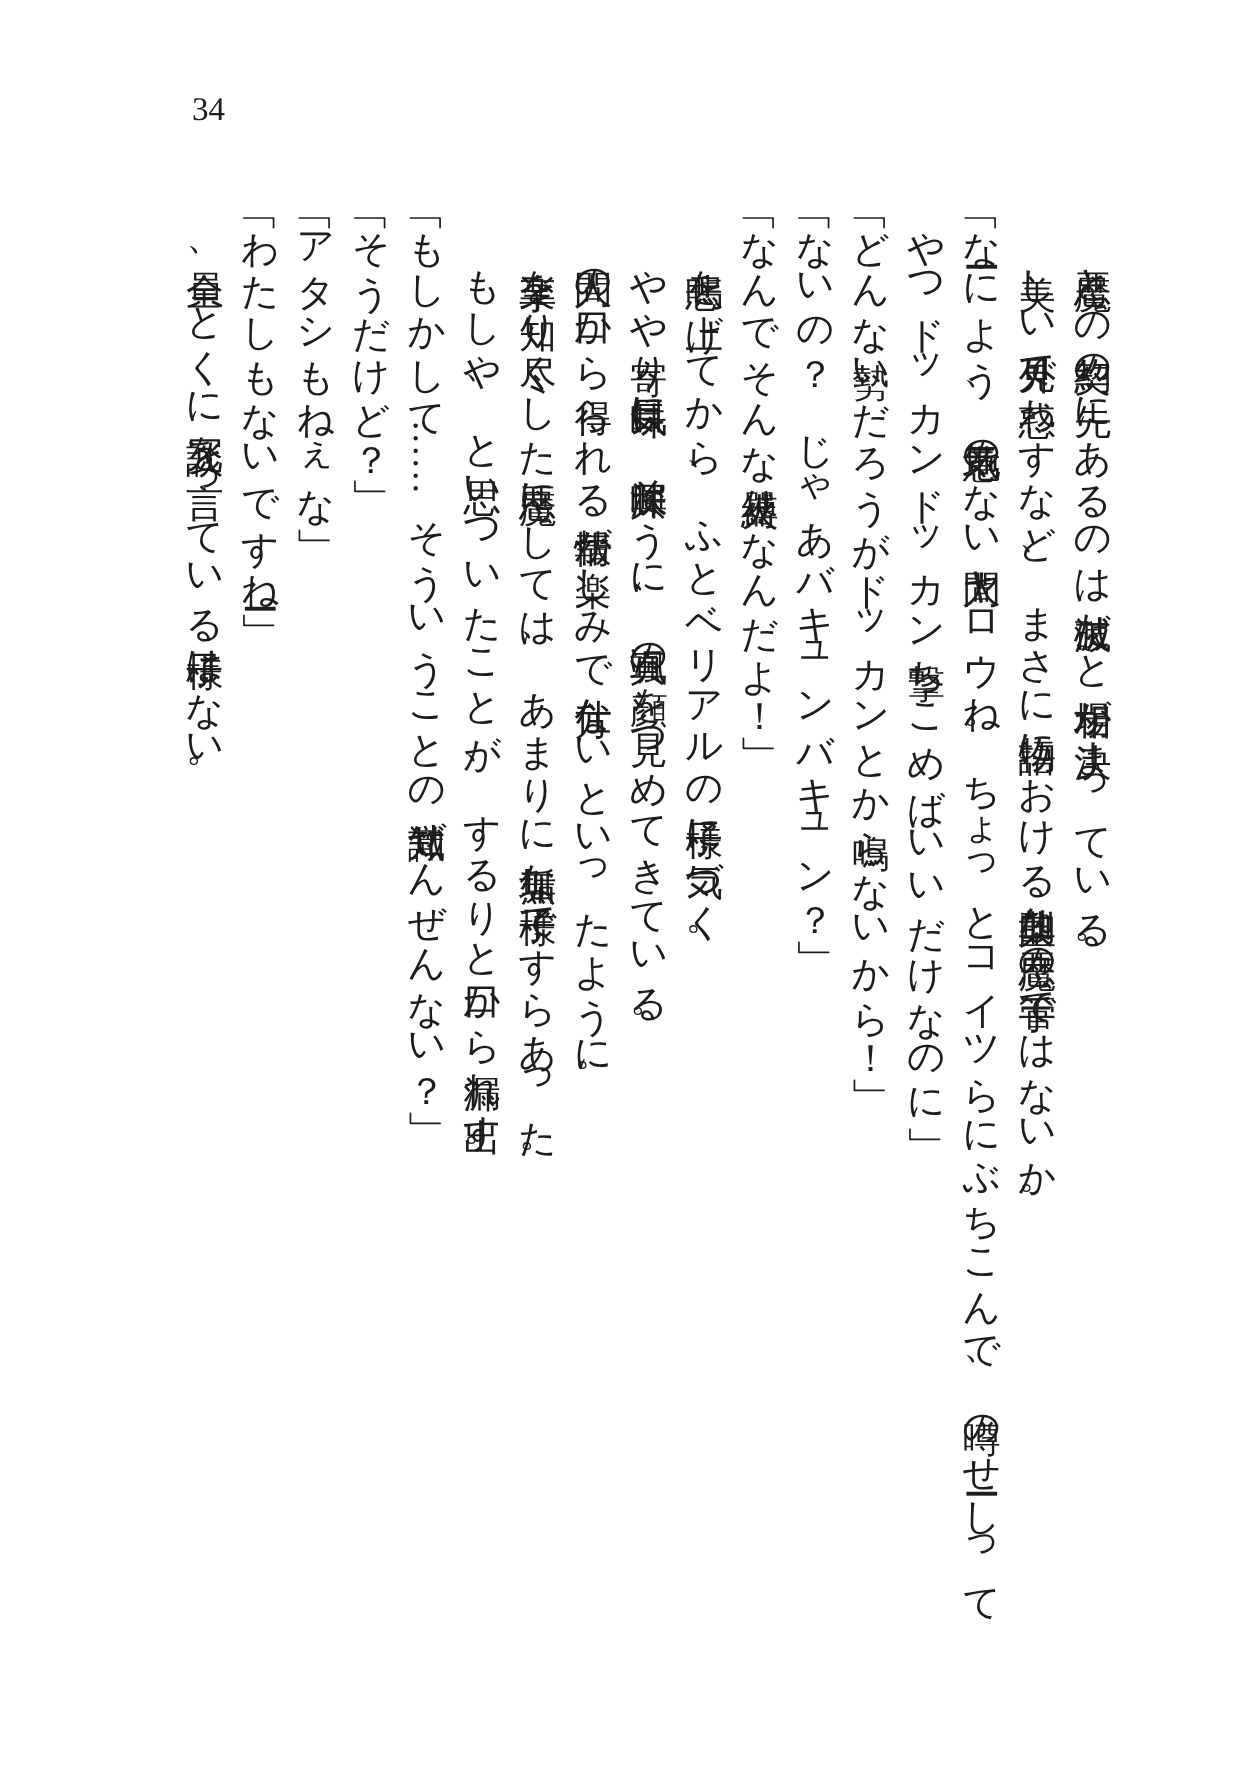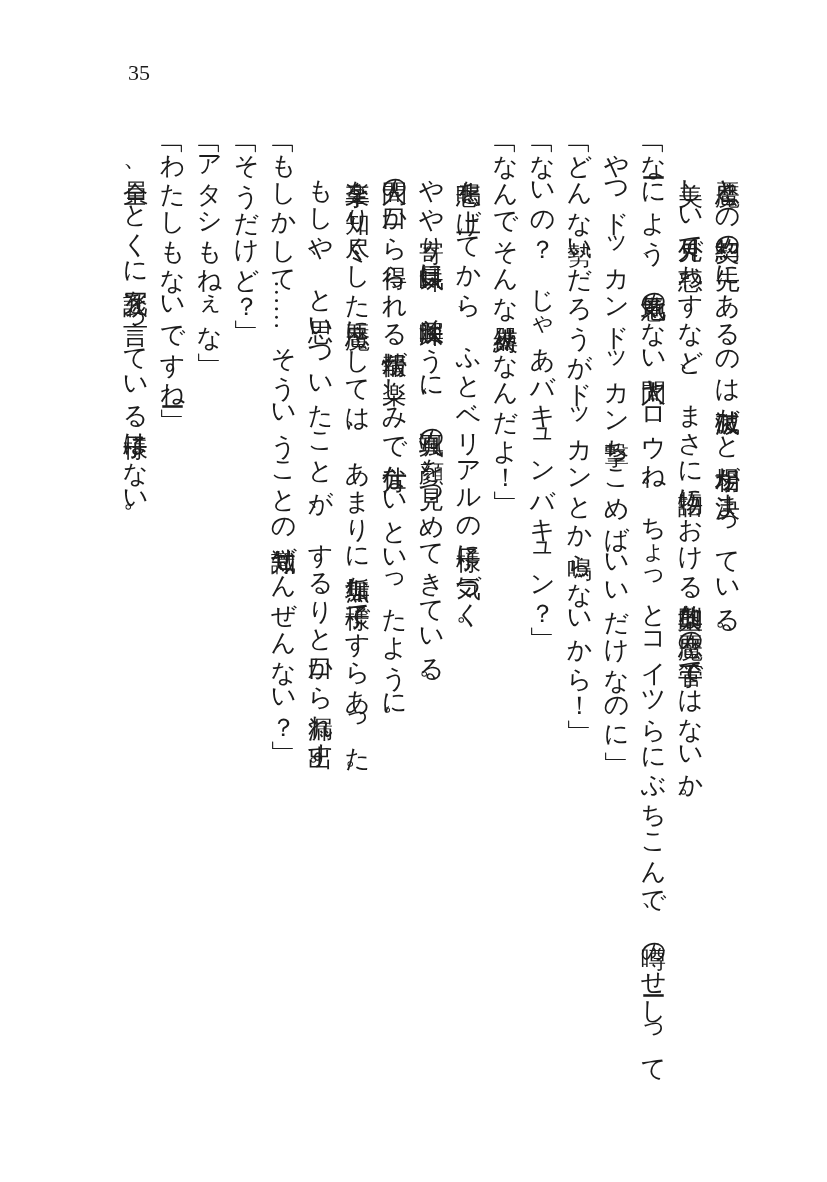--- a/index.html
+++ b/index.html
@@ -37,21 +37,21 @@
   }
   .text-block p {
     margin: 0;
     padding: 0;
   }
 </style>
 </head>
 <body>
 
 <div class="page">
-  <div class="page-number">35</div>
+  <div class="page-number">34</div>
   <div class="text-block">
     <p>　悪魔との契約の先にあるのは破滅だと相場が決まっている。</p>
     <p>　美しい外見で惑わすなど、まさに物語における典型的な悪魔の手管ではないか。</p>
     <p>「なーによう、意気地のない人間ヤロウね。ちょっとコイツらにぶちこんで、噂のせーしってやつドッカンドッカン撃ちこめばいいだけなのに」</p>
     <p>「どんな勢いだろうがドッカンとか鳴らないから！」</p>
     <p>「ないの？　じゃあバキュンバキュン？」</p>
     <p>「なんでそんな火器縛りなんだよ！」</p>
     <p>　悲鳴を上げてから、ふとベリアルの様子に気づく。</p>
     <p>　やや寄り目気味に、興味深そうに、颯真の顔を見つめてきている。</p>
     <p>　人間の口から得られる情報が楽しみで仕方ないといったように。</p>

